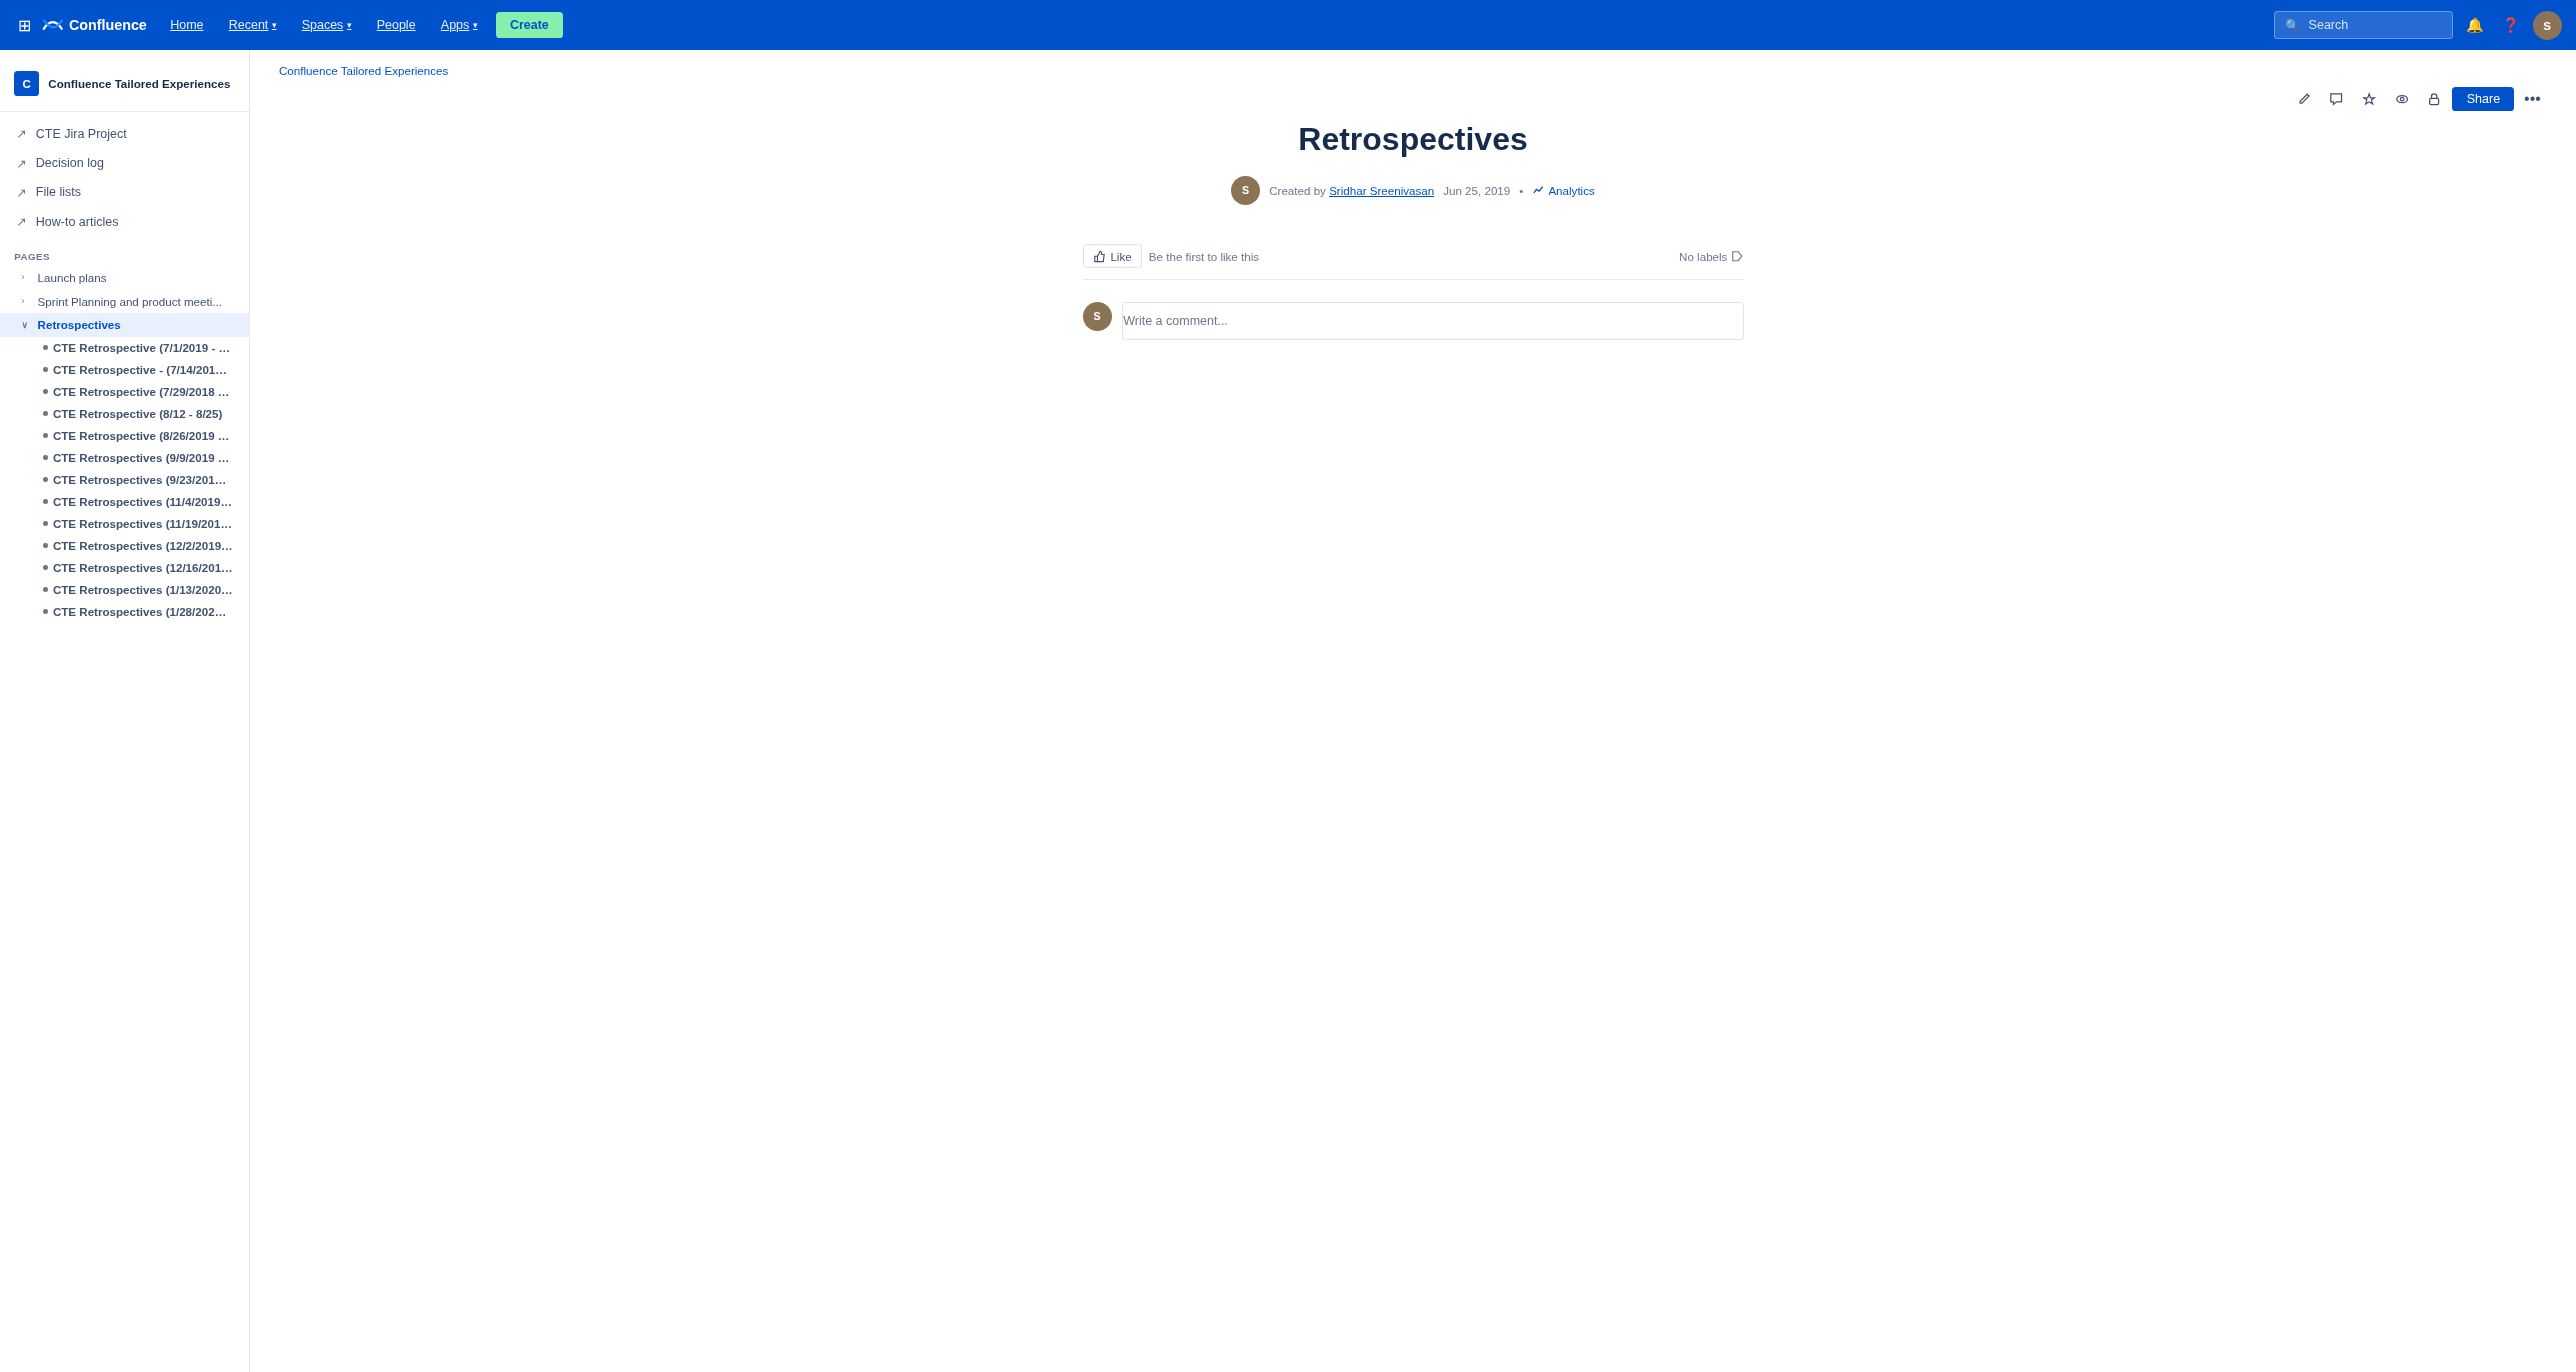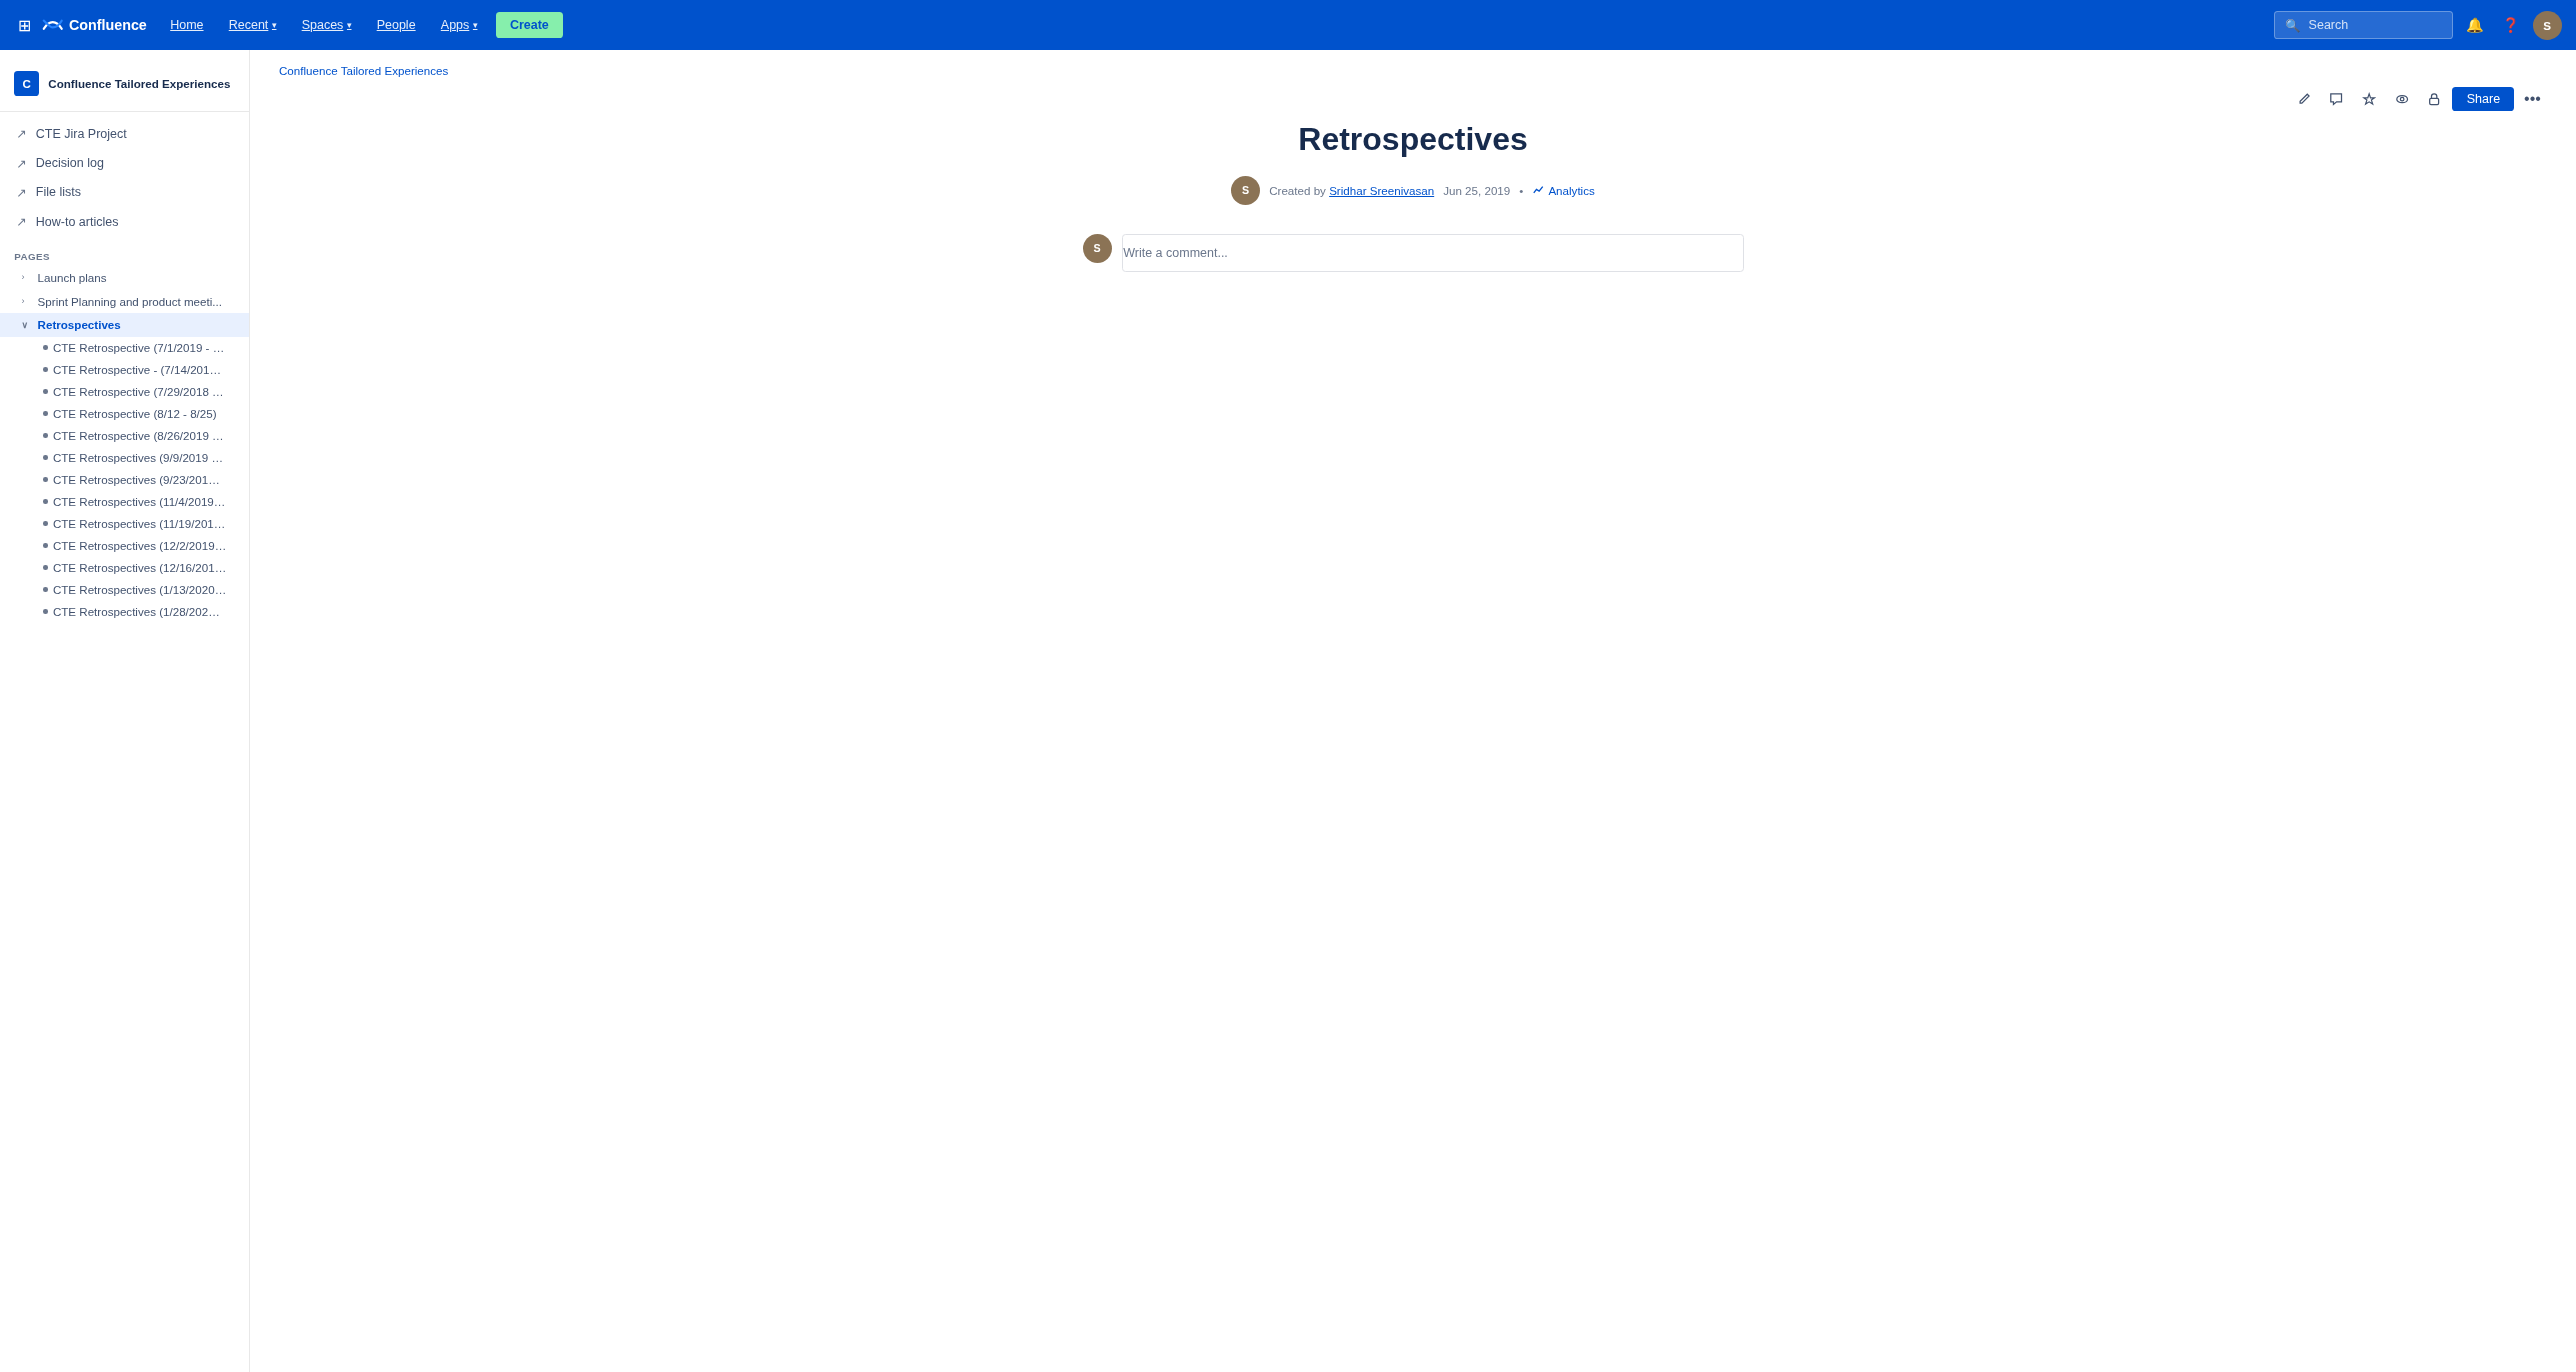--- a/index.html
+++ b/index.html
@@ -76,21 +76,21 @@
 
     .sidebar-page-item {
       display: flex; align-items: center; gap: 3.6px;
       padding: 5.4px 14.3px 5.4px 21.5px; cursor: pointer; color: #42526e; font-size: 11.6px;
     }
     .sidebar-page-chevron { font-size: 9px; color: #6b778c; width: 12.5px; }
     .sidebar-page-item.active { background: #e8f0fe; color: #0052cc; font-weight: 600; }
 
     .sidebar-child-item {
       display: flex; align-items: center; gap: 5.4px;
-      padding: 4.5px 14.3px 4.5px 43px; cursor: pointer; color: #42526e; font-size: 11.6px;
+      padding: 4.5px 14.3px 4.5px 43px; cursor: pointer; color: #42526e; font-size: 11.6px; font-weight: bold;
     }
     .sidebar-child-dot { width: 4.5px; height: 4.5px; border-radius: 50%; background: #6b778c; flex-shrink: 0; }
 
     
     .main-content {
       flex: 1; overflow-y: auto; padding: 0;
     }
     .breadcrumb-bar {
       padding: 14.3px 29px 0; display: flex; align-items: center; gap: 7.2px;
       font-size: 11.6px; color: #6b778c;
@@ -356,20 +356,37 @@
         <span style="color:#6b778c;font-size:11.6px;">Jun 25, 2019</span>
         <span style="color:#6b778c;font-size:11.6px;">•</span>
         <span class="meta-analytics">
           <svg width="12.5" height="12.5" viewBox="0 0 14 14" fill="none">
             <polyline points="2,10 5,6 8,8 12,3" stroke="#0052cc" stroke-width="1.5" fill="none"></polyline>
           </svg>
           <span>Analytics</span>
         </span>
       </div>
 
+      <div class="like-bar">
+        <div class="like-left">
+          <button class="like-btn">
+            <svg width="12.5" height="12.5" viewBox="0 0 14 14" fill="none">
+              <path d="M5 13H2V7H5M5 13V7L8 1.5C8.8 1.5 9.5 2 9.5 2.8V5H12.5L11.5 13H5Z" stroke="#42526e" stroke-width="1.3" fill="none"></path>
+            </svg>
+            <span>Like</span>
+          </button>
+          <span class="like-text">Be the first to like this</span>
+        </div>
+        <div class="no-labels">
+          <span>No labels</span>
+          <svg width="12.5" height="12.5" viewBox="0 0 14 14" fill="none">
+            <path d="M2 2h6l4 5-4 5H2V2z" stroke="#6b778c" stroke-width="1.3" fill="none"></path>
+          </svg>
+        </div>
+      </div>
 
       <div class="comment-section">
         <div class="comment-input-row">
           <div class="comment-avatar">S</div>
           <div class="comment-input">
             <span style="color:#6b778c;">Write a comment...</span>
           </div>
         </div>
       </div>
     </div>

